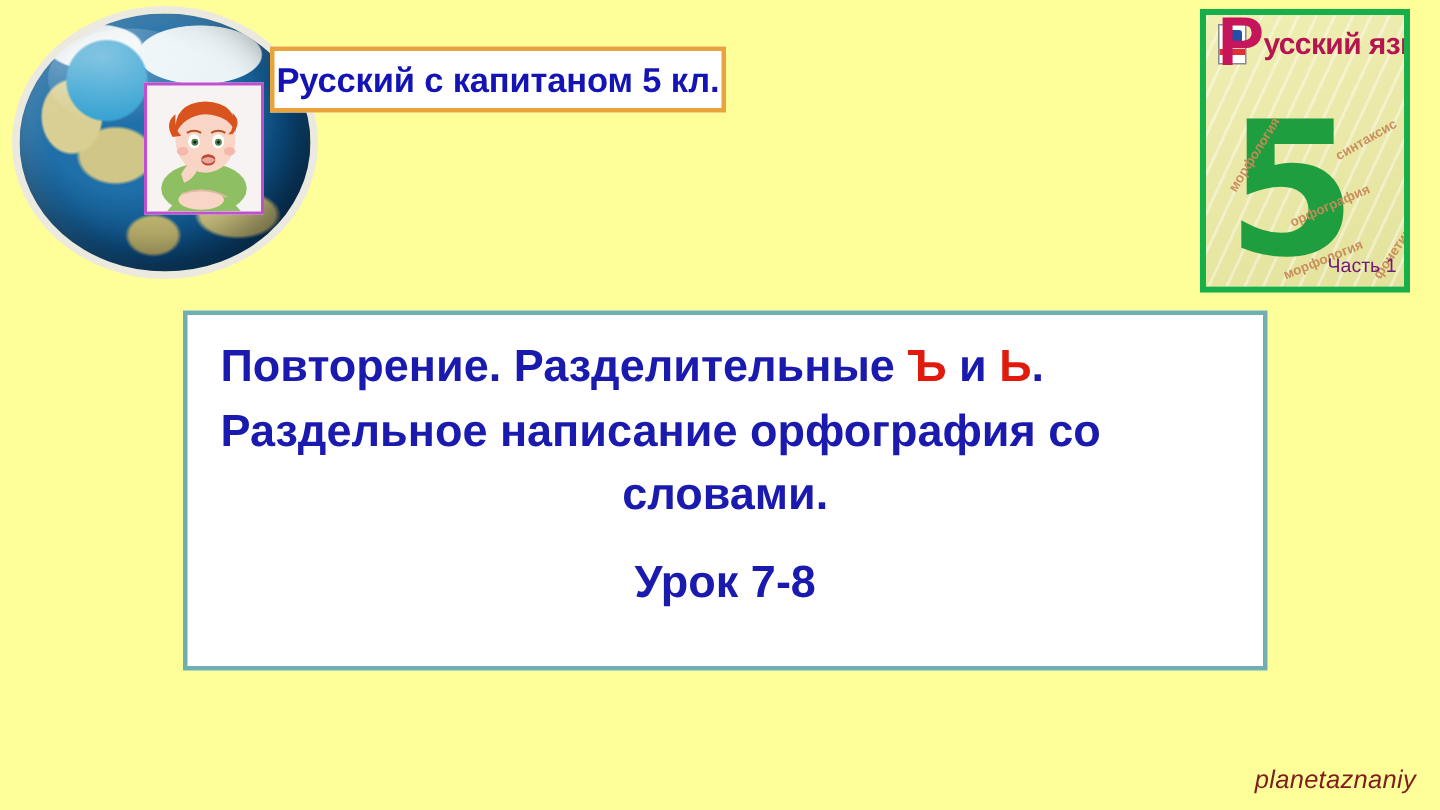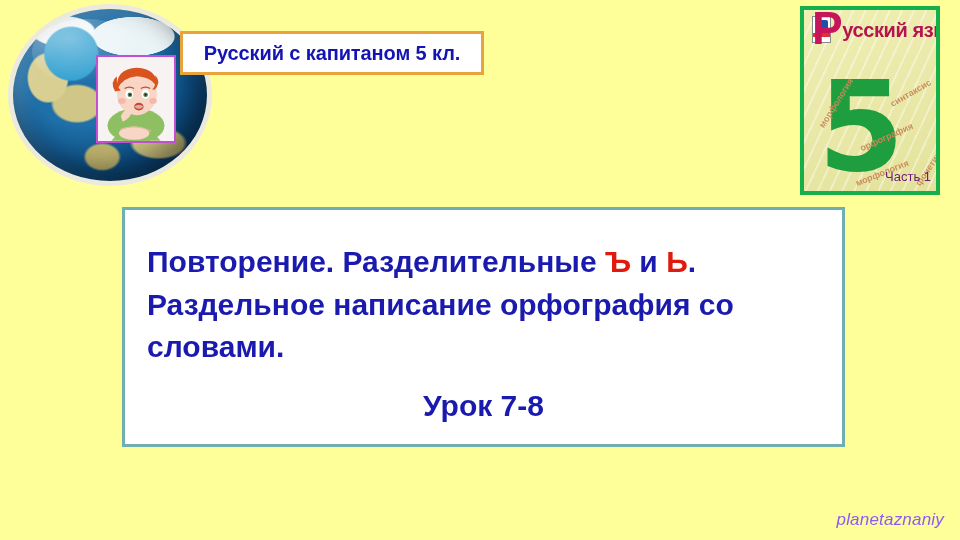--- a/index.html
+++ b/index.html
@@ -80,21 +80,21 @@
     height: 44px;
     background: #FFFFFF;
     border: 3px solid #E8A33D;
     box-sizing: border-box;
     display: flex;
     align-items: center;
     justify-content: center;
   }
   #top-banner-text {
     color: #1414B4;
-    font-size: 20px;
+    font-size: 23px;
     font-weight: bold;
     letter-spacing: -0.1px;
     white-space: nowrap;
   }
 
   
   #book {
     position: absolute;
     left: 800px;
     top: 6px;
@@ -186,45 +186,45 @@
   
   #content-box {
     position: absolute;
     left: 122px;
     top: 207px;
     width: 723px;
     height: 240px;
     background: #FFFFFF;
     border: 3px solid #6FAFB2;
     box-sizing: border-box;
-    padding: 31px 22px 10px 22px;
+    padding: 14px 22px 10px 22px;
   }
   .line {
     color: #1A1AAE;
     font-weight: bold;
     font-size: 30px;
     line-height: 1.42;
     white-space: nowrap;
   }
   #line1 { text-align: left; }
   #line2 { text-align: left; }
-  #line3 { }
+  #line3 { text-align: center; }
   #line4 { text-align: center; margin-top: 16px; }
   .hard { color: #E01B0E; }
   .soft { color: #E01B0E; }
   .dot  { color: #1A1AAE; }
 
   
   #watermark {
     position: absolute;
     right: 16px;
     bottom: 10px;
     font-style: italic;
     font-size: 17px;
-    color: #8b5cf6;
+    color: #7f1d1d;
     letter-spacing: .2px;
   }
 </style>
 </head>
 <body>
 
 <div id="slide">
 
   <div id="globe-wrap">
     <div id="globe">

